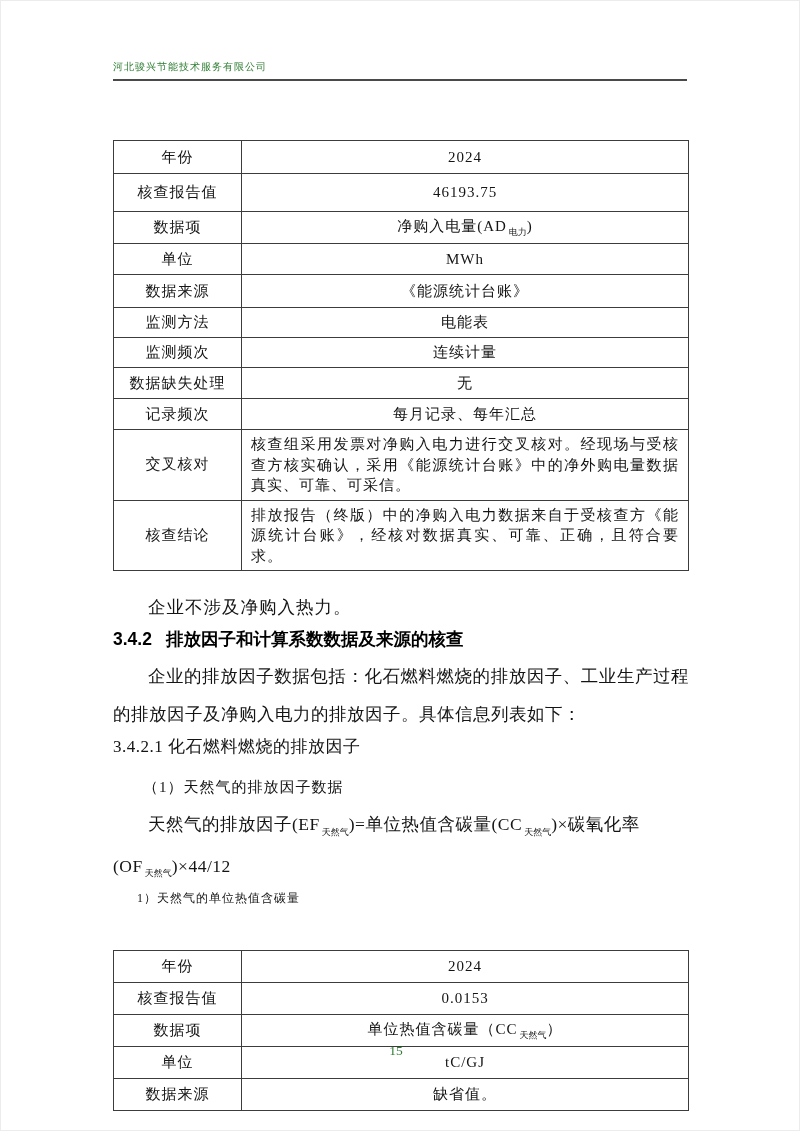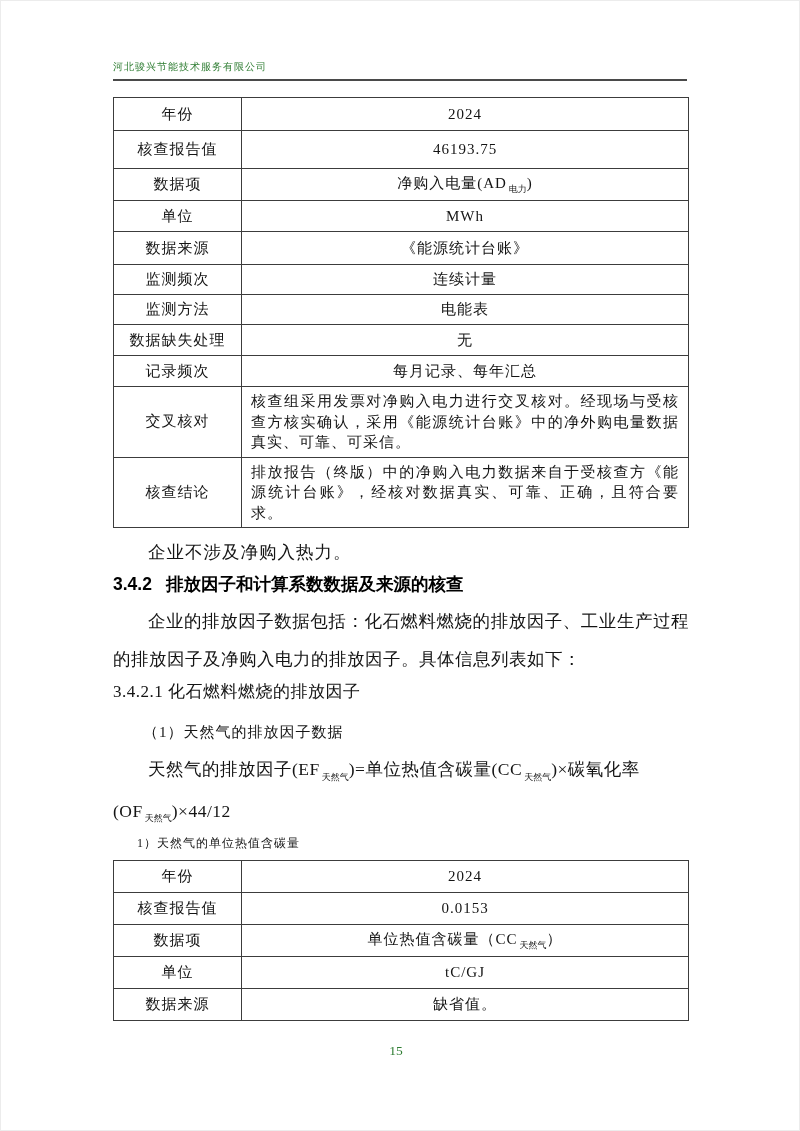--- a/index.html
+++ b/index.html
@@ -24,38 +24,38 @@
     color:#2e7d32;
   }
   
   .content { position:absolute; left:112px; top:96px; width:576px; }
 
   .tbl-title {
     margin:8px 0 9px 30px;
     font-size:17px; letter-spacing:1.5px;
   }
   table.data {
-    width:576px; border-collapse:collapse; table-layout:fixed;
+    width:576px; border-collapse:collapse; table-layout:fixed;margin-top:43px;
   }
   table.data td {
     border:1px solid #3c3c3c;
     font-size:15px; letter-spacing:1px;
     vertical-align:middle;
   }
   td.lbl { width:128px; text-align:center; }
   td.val { text-align:center; }
   td.val sub, .formula sub { font-size:9px; letter-spacing:0; margin-left:2px; }
   td.val-left {
     text-align:justify; padding:4px 9px;
     font-size:14.5px; line-height:20.5px; letter-spacing:0;
   }
   .h33{height:33px}.h38{height:38px}.h32{height:32px}.h31{height:31px}
   .h30{height:30px}.h62{height:62px}.h47{height:47px}
 
-  .note { margin-top:12px; font-size:17.5px; text-indent:2em; letter-spacing:1px; }
+  .note { margin-top:24px; font-size:17.5px; text-indent:2em; letter-spacing:1px; }
 
   .heading-342 {
     margin-top:8px;
     font-family:"Liberation Sans","DejaVu Sans",sans-serif;
     font-size:17.5px; font-weight:bold; color:#000;
   }
   .heading-342 .sec-num { margin-right:14px; }
 
   .intro {
     margin-top:6px;
@@ -104,26 +104,26 @@
       </tr>
       <tr class="h31">
         <td class="lbl">单位</td>
         <td class="val">MWh</td>
       </tr>
       <tr class="h33">
         <td class="lbl">数据来源</td>
         <td class="val">《能源统计台账》</td>
       </tr>
       <tr class="h30">
+        <td class="lbl">监测方法</td>
+        <td class="val">电能表</td>
+      </tr>
+      <tr class="h30">
         <td class="lbl">监测频次</td>
         <td class="val">连续计量</td>
-      </tr>
-      <tr class="h30">
-        <td class="lbl">监测方法</td>
-        <td class="val">电能表</td>
       </tr>
       <tr class="h31">
         <td class="lbl">数据缺失处理</td>
         <td class="val">无</td>
       </tr>
       <tr class="h31">
         <td class="lbl">记录频次</td>
         <td class="val">每月记录、每年汇总</td>
       </tr>
       <tr class="h62">

